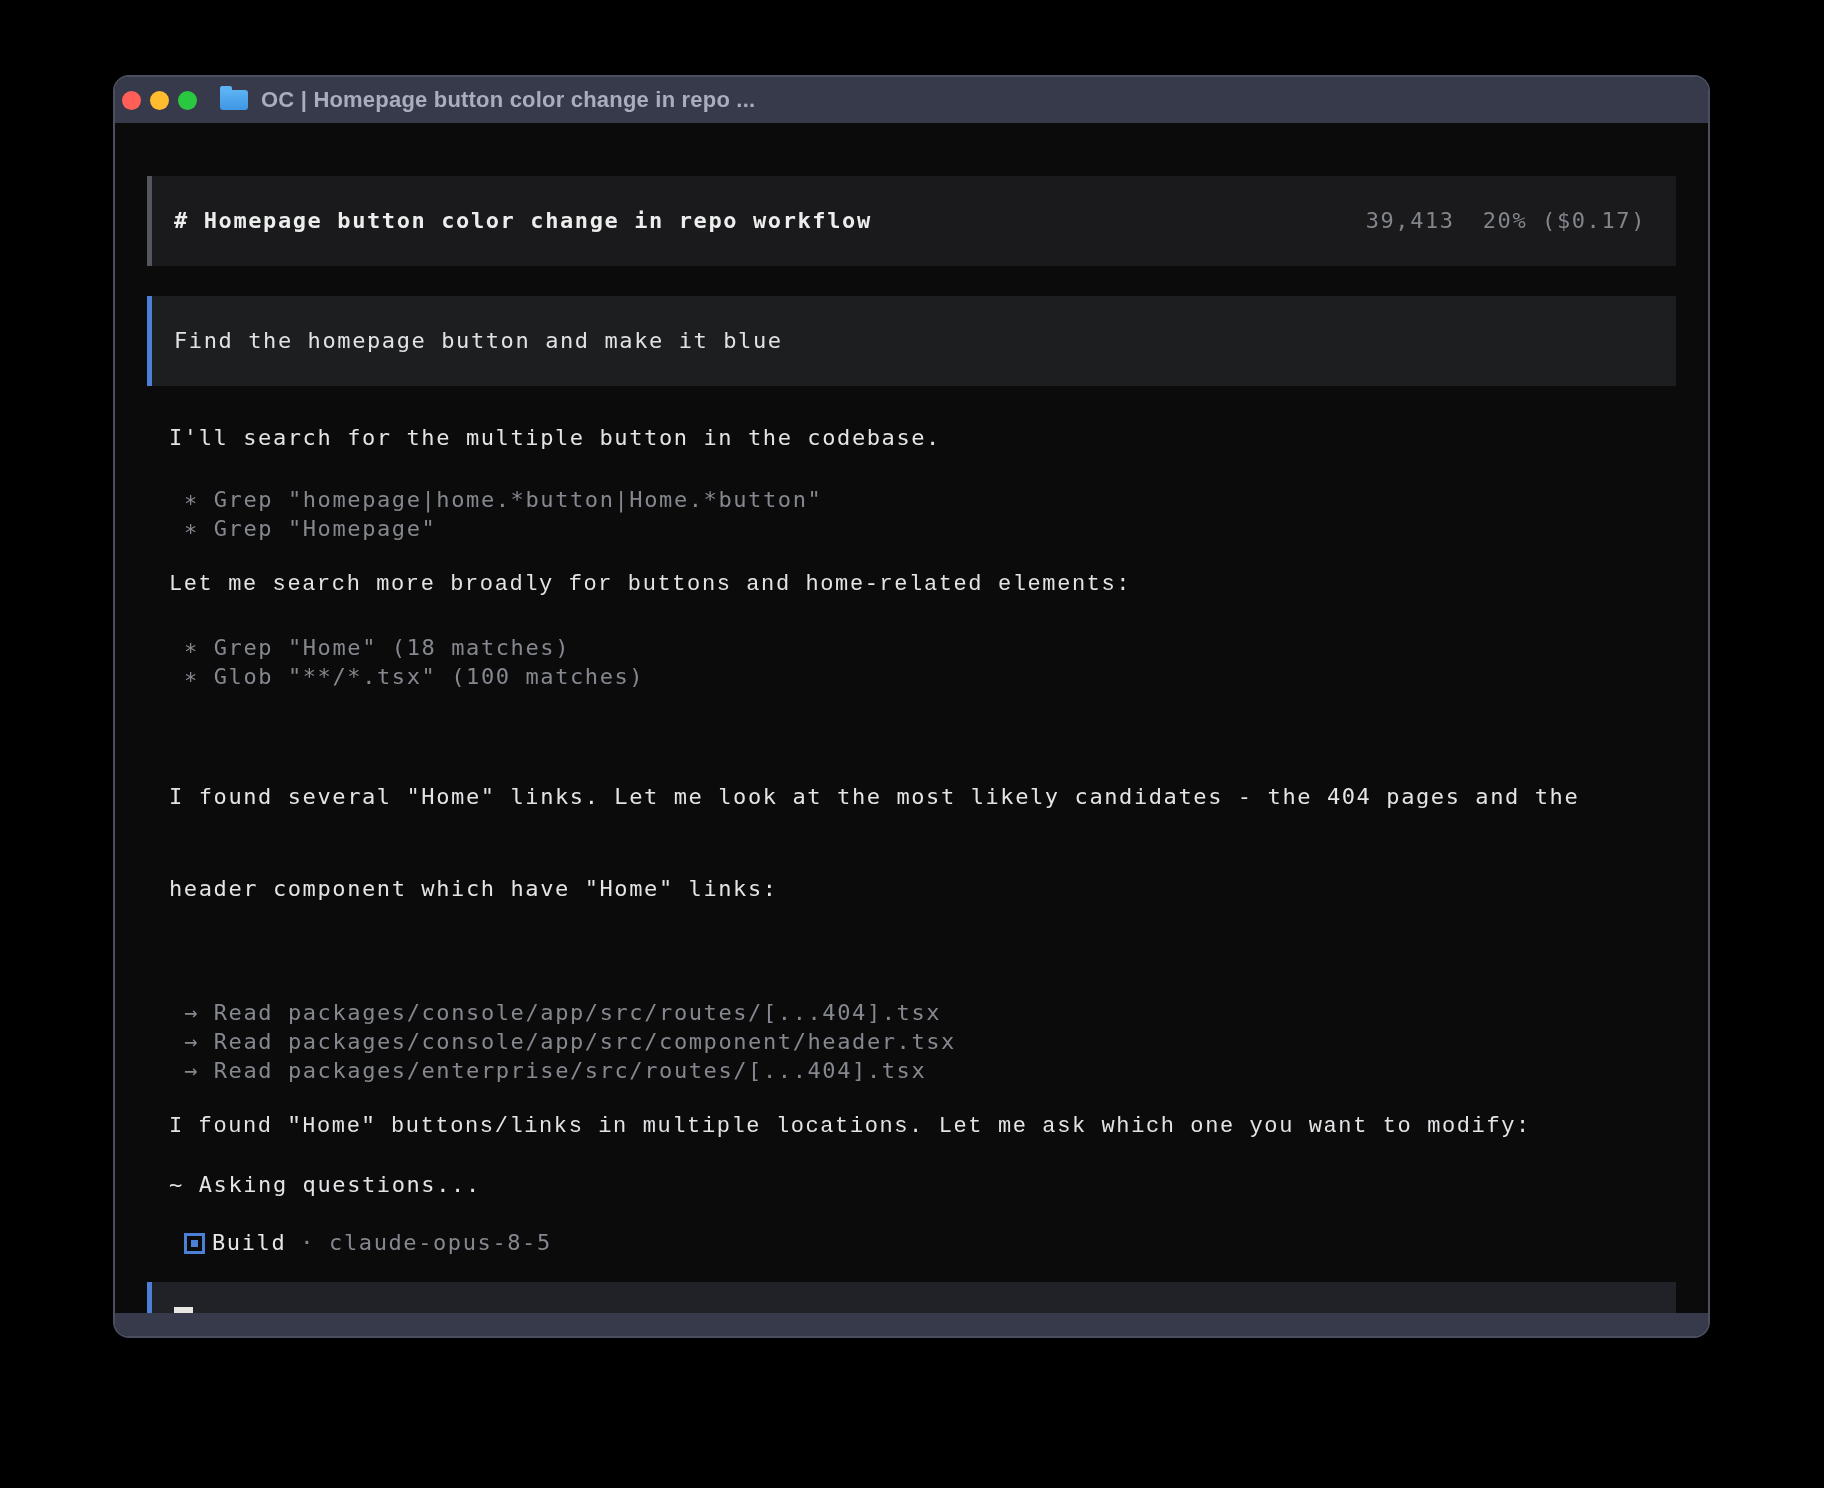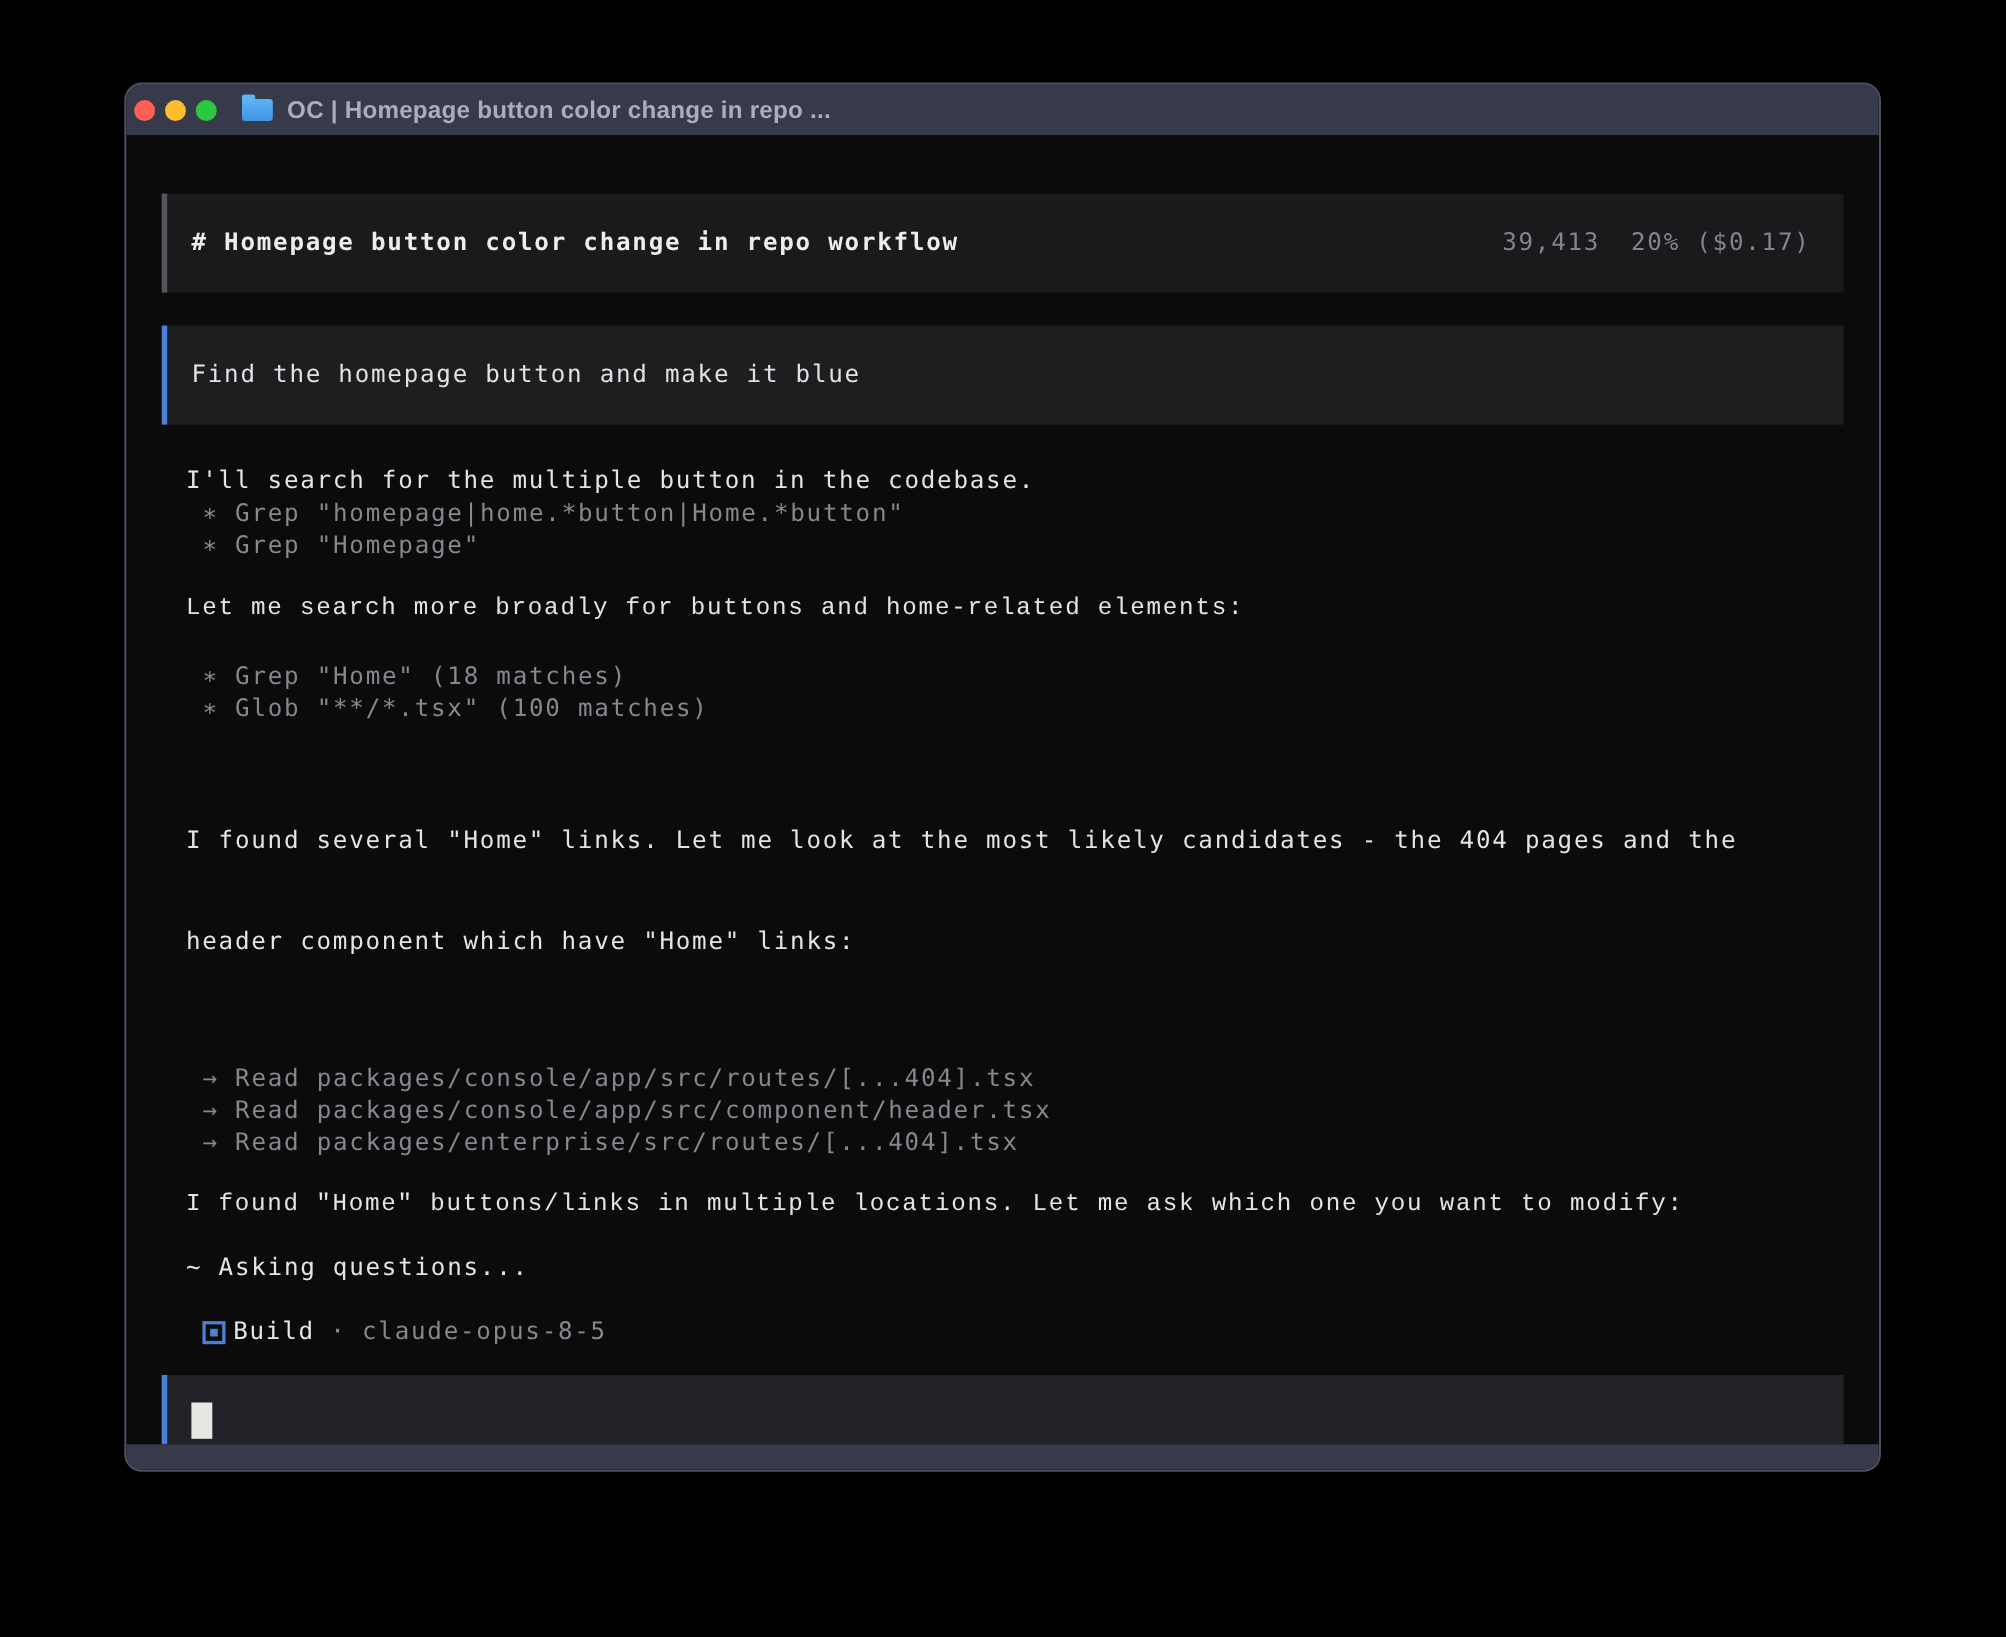--- a/index.html
+++ b/index.html
@@ -32,21 +32,21 @@
             padding:0 30px 0 22px; }
   .htitle { color:#eceded; font-weight:bold; white-space:pre; }
   .hstats { color:#82858c; display:flex; }
   .hstats .tok { margin-right:28px; }
 
   .ublock { margin-top:30px; height:90px; background:#1d1e20; border-left:5px solid #4b80d6;
             display:flex; align-items:center; padding-left:22px; color:#e0e2e4; }
 
   .para { color:#e3e4e6; padding-left:22px; white-space:pre; }
   .tool { color:#85888f; padding-left:37px; white-space:pre; line-height:29px; }
-  .mt37 { margin-top:37px; } .mt33 { margin-top:33px; } .mt32 { }
+  .mt37 { margin-top:37px; } .mt33 { margin-top:33px; } .mt32 { margin-top:32px; }
   .mt30 { margin-top:30px; } .mt28 { margin-top:28px; } .mt27 { margin-top:27px;font-family:Liberation Mono, monospace; }
   .para.wrap2 div { line-height:32px; }
 
   .agentline { margin-top:28px; display:flex; align-items:center; padding-left:37px; height:30px; }
   .agent-icon { width:21px; height:21px; border:3px solid #4b80d6; background:#0b0b0c;
                 display:flex; align-items:center; justify-content:center; flex:none; }
   .agent-icon span { width:7px; height:7px; background:#4b80d6; display:block; }
   .agent-name { color:#e6e7e9; margin-left:7px; }
   .agent-sep  { color:#85888f; margin-left:14px; }
   .agent-model{ color:#85888f; margin-left:14px; }

